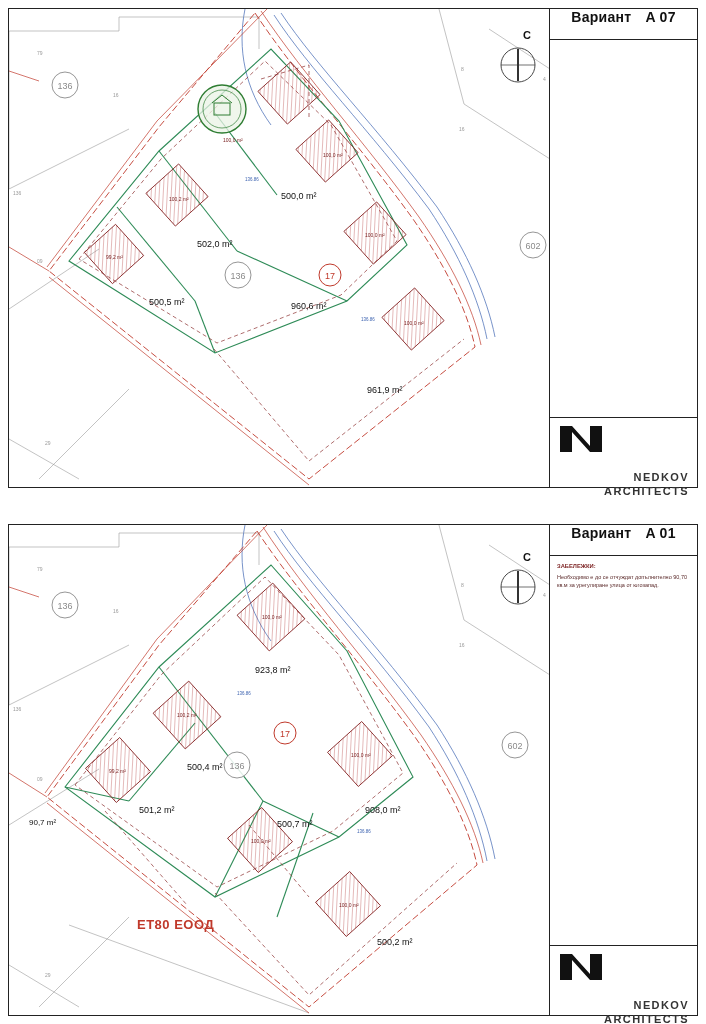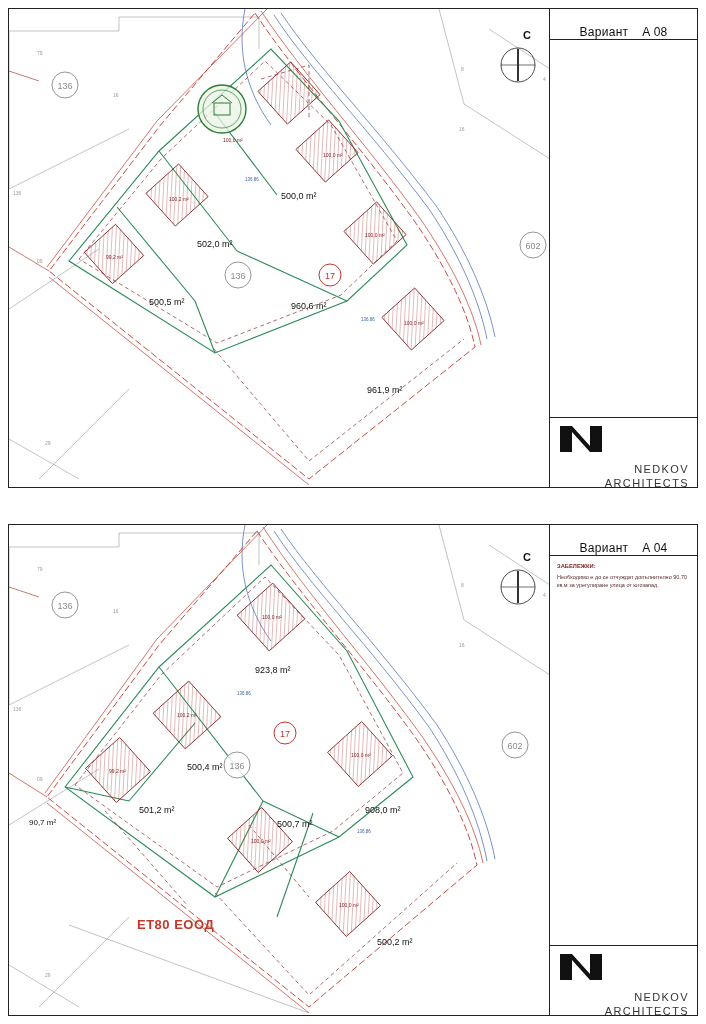--- a/index.html
+++ b/index.html
@@ -37,24 +37,24 @@
     right: 0; top: 0;
     width: 148px;
     height: 100%;
     border-left: 1px solid #222;
     box-sizing: border-box;
   }
   .title-box {
     height: 30px;
     border-bottom: 1px solid #222;
     display: flex;
-    align-items: flex-end;
+    align-items: flex-start;
     justify-content: center;
-    font-size: 12px;
-    font-weight: normal;
+    font-size: 14px;
+    font-weight: bold;
     letter-spacing: .3px;
     color: #111;
   }
   .title-box .variant-label { margin-right: 14px; }
   .notes-box {
     padding: 6px 7px;
     font-size: 5.5px;
     line-height: 1.5;
     color: #5b2a2a;
   }
@@ -76,21 +76,22 @@
     width: 46px; height: 30px;
     position: relative;
   }
   .logo-mark svg { display:block; }
   .logo-text {
     text-align: right;
     font-size: 11px;
     letter-spacing: 1.4px;
     color: #333;
     line-height: 1.25;
-    margin-top: 9px;
+    margin-top: 17px;
+    font-weight: bold;
   }
   .watermark {
     position: absolute;
     font-size: 13px;
     font-weight: bold;
     color: #c0392b;
     letter-spacing: .5px;
   }
   svg.plan { display: block; }
   text { font-family: "Liberation Sans", sans-serif; }
@@ -222,21 +223,21 @@
         <circle cx="213" cy="100" r="19" fill="none" stroke="#2e7d32" stroke-width="0.7"></circle>
         <rect x="205" y="94" width="16" height="12" fill="none" stroke="#2e7d32" stroke-width="1"></rect>
         <path d="M203 94 L213 86 L223 94" fill="none" stroke="#2e7d32" stroke-width="1"></path>
       </g>
     </svg>
   </div>
 
   <div class="title-col">
     <div class="title-box">
       <span class="variant-label">Вариант</span>
-      <span>A 08</span>
+      <span>A 07</span>
     </div>
     <div class="logo-box">
       <div class="logo-mark">
         <svg width="46" height="30" viewBox="0 0 46 30">
           <polygon points="2,28 2,2 14,2 32,22 32,2 44,2 44,28 32,28 14,8 14,28" fill="#111"></polygon>
         </svg>
       </div>
       <div class="logo-text">
         <div>NEDKOV</div>
         <div>ARCHITECTS</div>
@@ -368,21 +369,21 @@
       </g>
       <text x="514" y="36" font-size="11" font-weight="bold" fill="#111">C</text>
     </svg>
 
     <div class="watermark" style="left: 128px; top: 392px;">ET80 ЕООД</div>
   </div>
 
   <div class="title-col">
     <div class="title-box">
       <span class="variant-label">Вариант</span>
-      <span>A 04</span>
+      <span>A 01</span>
     </div>
     <div class="notes-box">
       <div class="notes-title">ЗАБЕЛЕЖКИ:</div>
       <div>Необходимо е до се отчуждат допълнително 90,70 кв.м за урегулиране улица от югозапад.</div>
     </div>
     <div class="logo-box">
       <div class="logo-mark">
         <svg width="46" height="30" viewBox="0 0 46 30">
           <polygon points="2,28 2,2 14,2 32,22 32,2 44,2 44,28 32,28 14,8 14,28" fill="#111"></polygon>
         </svg>

